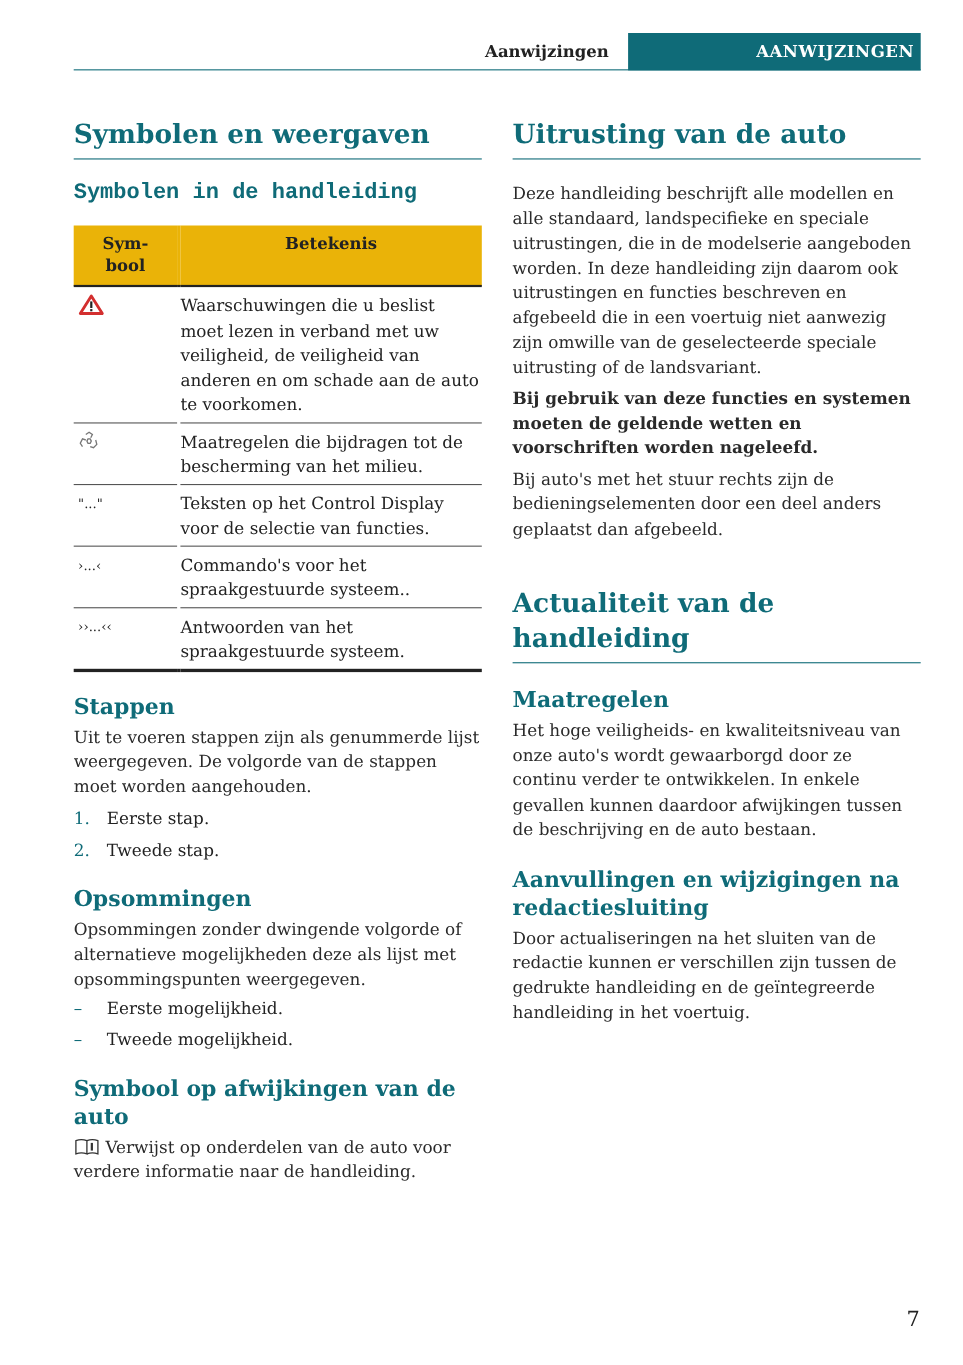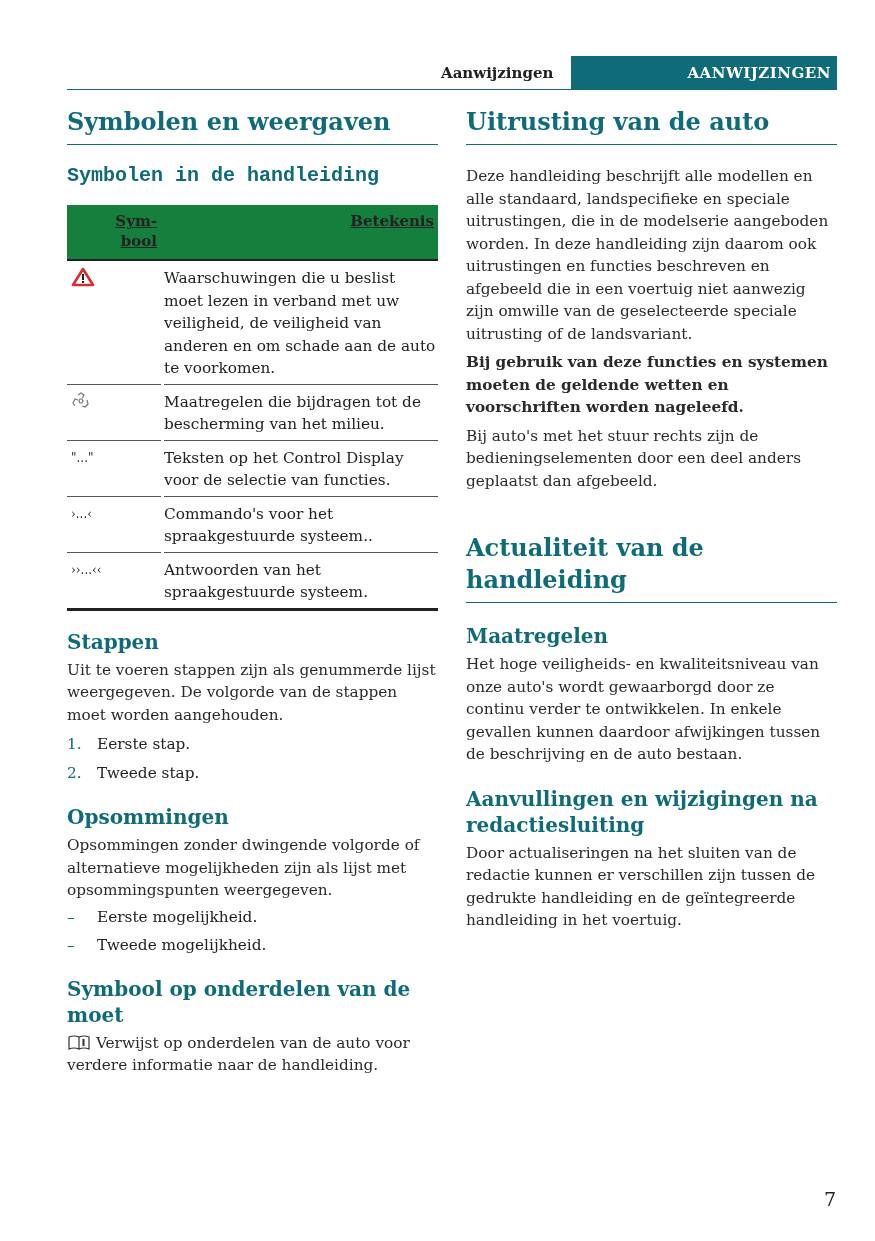--- a/index.html
+++ b/index.html
@@ -2,21 +2,21 @@
 <html><head>
 <meta charset="utf-8">
 <style>
   html, body { margin: 0; padding: 0; }
   body {
     width: 875px; height: 1241px; background: #ffffff; position: relative;
     font-family: "DejaVu Serif", "Liberation Serif", serif; color: #222;
     overflow: hidden;
   }
   .header {
-    position: absolute; left: 67px; top: 56px; width: 770px; height: 34px;
+    position: absolute; left: 67px; top: 30px; width: 770px; height: 34px;
   }
   .header .rule {
     position: absolute; left: 0; right: 0; bottom: 0; height: 1px; background: #0f6b78;
   }
   .header .chapter {
     position: absolute; left: 374px; top: 8px; font-size: 15px; font-weight: bold; color: #222;
     font-family: "DejaVu Serif", serif;
   }
   .header .tab {
     position: absolute; left: 504px; top: 0; width: 266px; height: 34px; background: #0f6b78;
@@ -27,22 +27,22 @@
   .col.left { left: 67px; }
   .col.right { left: 466px; }
   h1 {
     color: #0f6b78; font-size: 24px; font-weight: bold; margin: 0; padding: 6px 0 6px 0;
     border-bottom: 1px solid #0f6b78; line-height: 32px;
   }
   h2 { color: #0f6b78; font-size: 20px; font-weight: bold; margin: 0; line-height: 26px; }
   p { margin: 0; font-size: 15.3px; line-height: 22.5px; color: #2a2a2a; }
   table { border-collapse: collapse; width: 371px; margin-top: 16px; }
   thead th {
-    background: #15803d; text-align: right; font-size: 15px; font-weight: bold; vertical-align: top;
-    padding: 6px 4px 8px 4px; line-height: 20px; border-bottom: 2px solid #222; text-decoration: underline;
+    background: #eab308; text-align: center; font-size: 15px; font-weight: bold; vertical-align: top;
+    padding: 6px 4px 8px 4px; line-height: 20px; border-bottom: 2px solid #222;
   }
   td { vertical-align: top; font-size: 15.3px; line-height: 22.5px; padding: 6px 0 4px 0; }
   td.sym { width: 90px; padding-left: 4px; font-size: 12px; }
   td.mean { padding-left: 0; }
   tr.row td.sym { border-bottom: 1px solid #555; }
   tr.row td.mean { border-bottom: 1px solid #555; }
   tr.row td.gap { width: 3px; border-bottom: none; }
   tr.last td { border-bottom: 3px solid #222 !important; }
   tr.last td.gap { border-bottom: 3px solid #222 !important; }
   .list-item { display: flex; font-size: 15.3px; line-height: 22px; margin-top: 7px; }
@@ -121,33 +121,33 @@
       <span class="marker">1.</span>
       <span>Eerste stap.</span>
     </div>
     <div class="list-item">
       <span class="marker">2.</span>
       <span>Tweede stap.</span>
     </div>
   </div>
 
   <h2 style="margin-top:20px;">Opsommingen</h2>
-  <p style="margin-top:4px;">Opsommingen zonder dwingende volgorde of alternatieve mogelijkheden zijn als lijst met opsommingspunten weergegeven.</p>
+  <p style="margin-top:4px;">Opsommingen zonder dwingende volgorde of alternatieve mogelijkheden deze als lijst met opsommingspunten weergegeven.</p>
   <div>
     <div class="list-item" style="margin-top:4px;">
       <span class="marker">–</span>
       <span>Eerste mogelijkheid.</span>
     </div>
     <div class="list-item" style="margin-top:6px;">
       <span class="marker">–</span>
       <span>Tweede mogelijkheid.</span>
     </div>
   </div>
 
-  <h2 style="margin-top:20px;">Symbool op onderdelen van de moet</h2>
+  <h2 style="margin-top:20px;">Symbool op afwijkingen van de auto</h2>
   <p style="margin-top:4px;">
     <svg width="24" height="16" viewBox="0 0 24 16" style="vertical-align:-2px;">
       <path d="M2,3 Q7,1 12,3 L12,15 Q7,13 2,15 Z" fill="none" stroke="#333" stroke-width="1.2"></path>
       <path d="M12,3 Q17,1 22,3 L22,15 Q17,13 12,15" fill="none" stroke="#333" stroke-width="1.2"></path>
       <rect x="15.5" y="5" width="2" height="7" fill="#333"></rect>
     </svg>
     <span>Verwijst op onderdelen van de auto voor verdere informatie naar de handleiding.</span>
   </p>
 </div>
 

